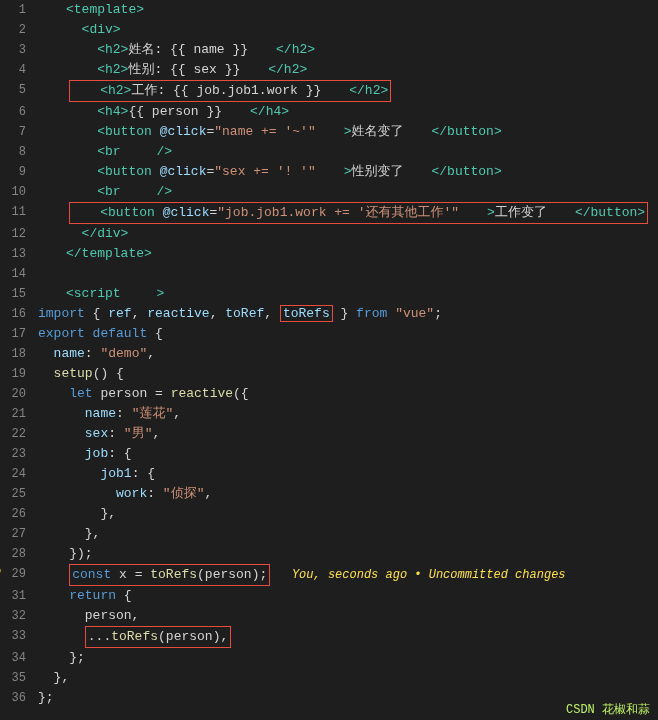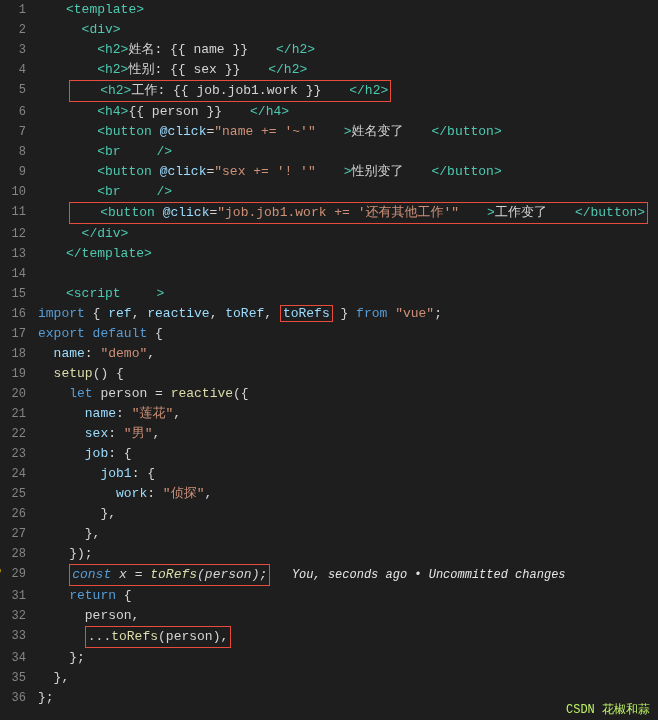--- a/index.html
+++ b/index.html
@@ -69,21 +69,21 @@
     .footer-bar {
       position: fixed;
       bottom: 0;
       right: 0;
       padding: 2px 8px;
       font-size: 12px;
       color: #bef264;
     }
 
     .uncommitted {
-      color: #e5e5e5;
+      color: #fde047;
       font-style: italic;
       font-size: 12px;
     }
   </style>
 </head>
 <body>
 
 <div class="code-editor">
 
   <div class="code-line">
@@ -252,21 +252,21 @@
     <div class="left-bar"></div>
     <div class="line-number">28</div>
     <div class="line-content">    <span class="white">});</span></div>
   </div>
 
   <div class="code-line" style="position:relative;">
     <div class="left-bar" style="position:relative;">
       <span style="position:absolute; left:-12px; top:2px; font-size:13px;">💡</span>
     </div>
     <div class="line-number">29</div>
-    <div class="line-content">    <span style="border:1.5px solid #e74c3c; padding:0 2px; display:inline-block;font-style:italic;"><span class="kw">const</span><span class="white"> x = </span><span class="yellow">toRefs</span><span class="white">(person);</span></span><span class="uncommitted">   You, seconds ago • Uncommitted changes</span></div>
+    <div class="line-content">    <span style="border:1.5px solid #e74c3c; padding:0 2px; display:inline-block;"><span class="kw">const</span><span class="white"> x = </span><span class="yellow">toRefs</span><span class="white">(person);</span></span><span class="uncommitted">   You, seconds ago • Uncommitted changes</span></div>
   </div>
 
 
   <div class="code-line">
     <div class="left-bar"></div>
     <div class="line-number">31</div>
     <div class="line-content">    <span class="kw">return</span><span class="white"> {</span></div>
   </div>
 
   <div class="code-line">

